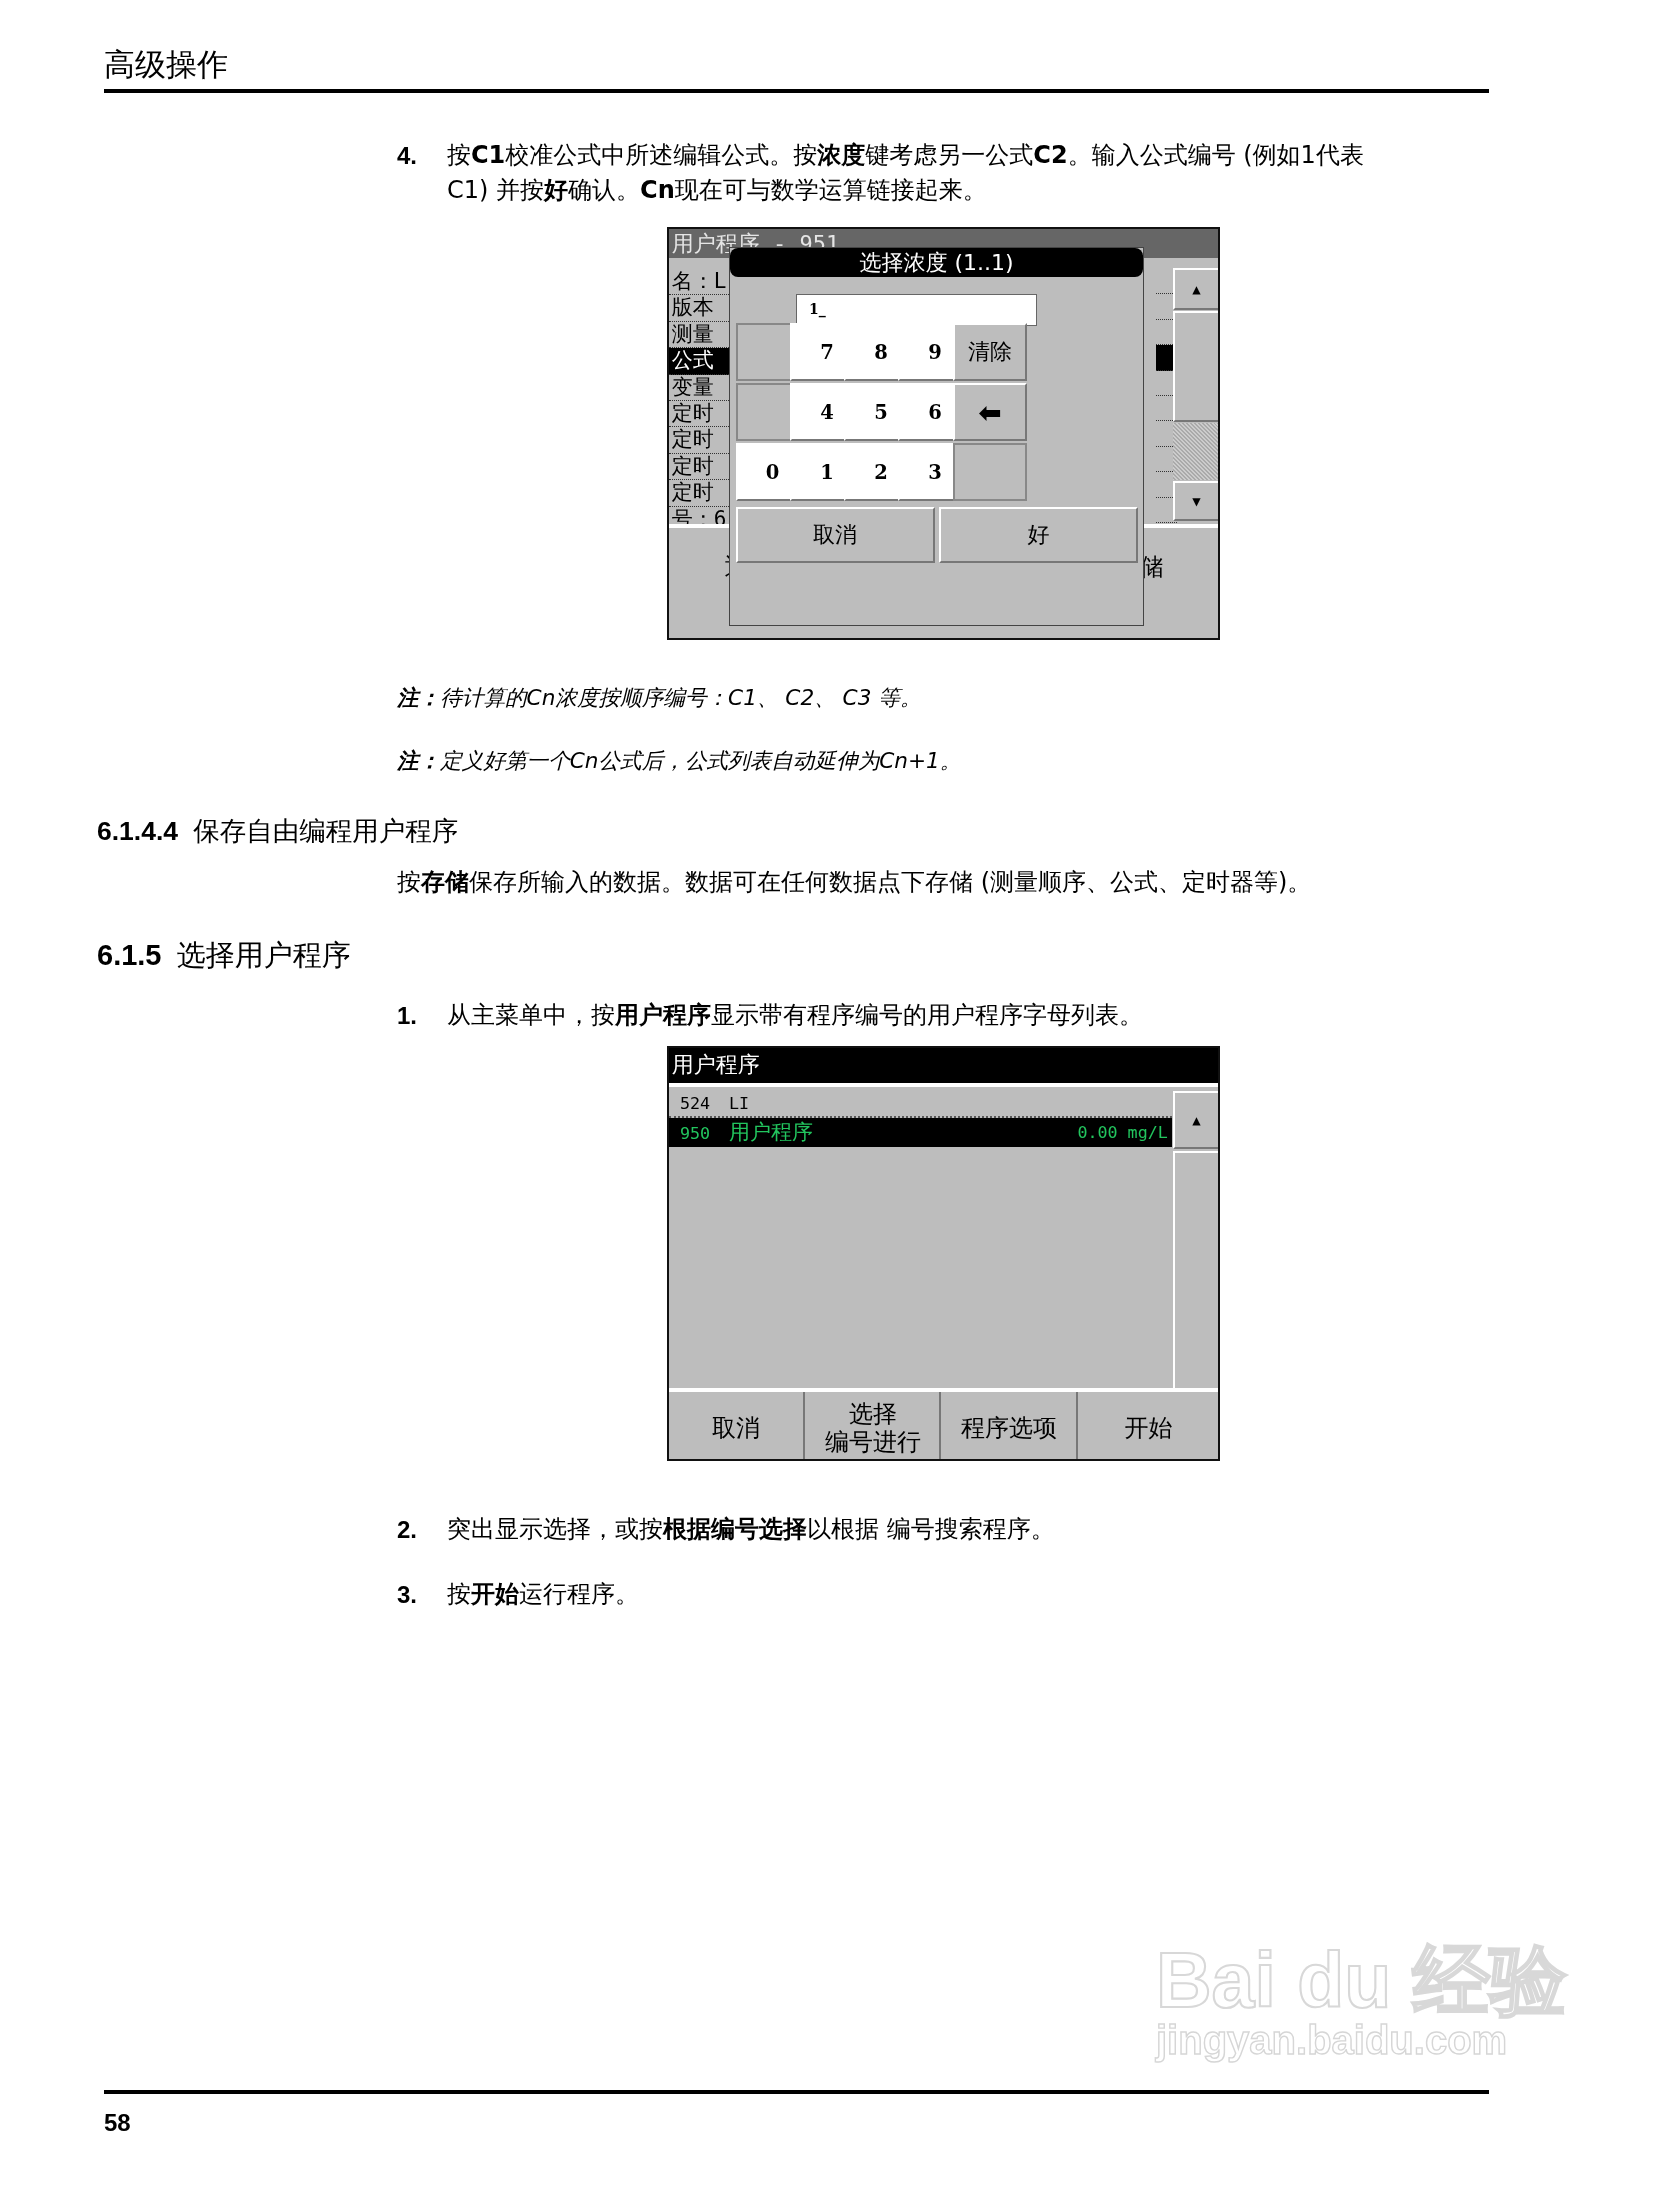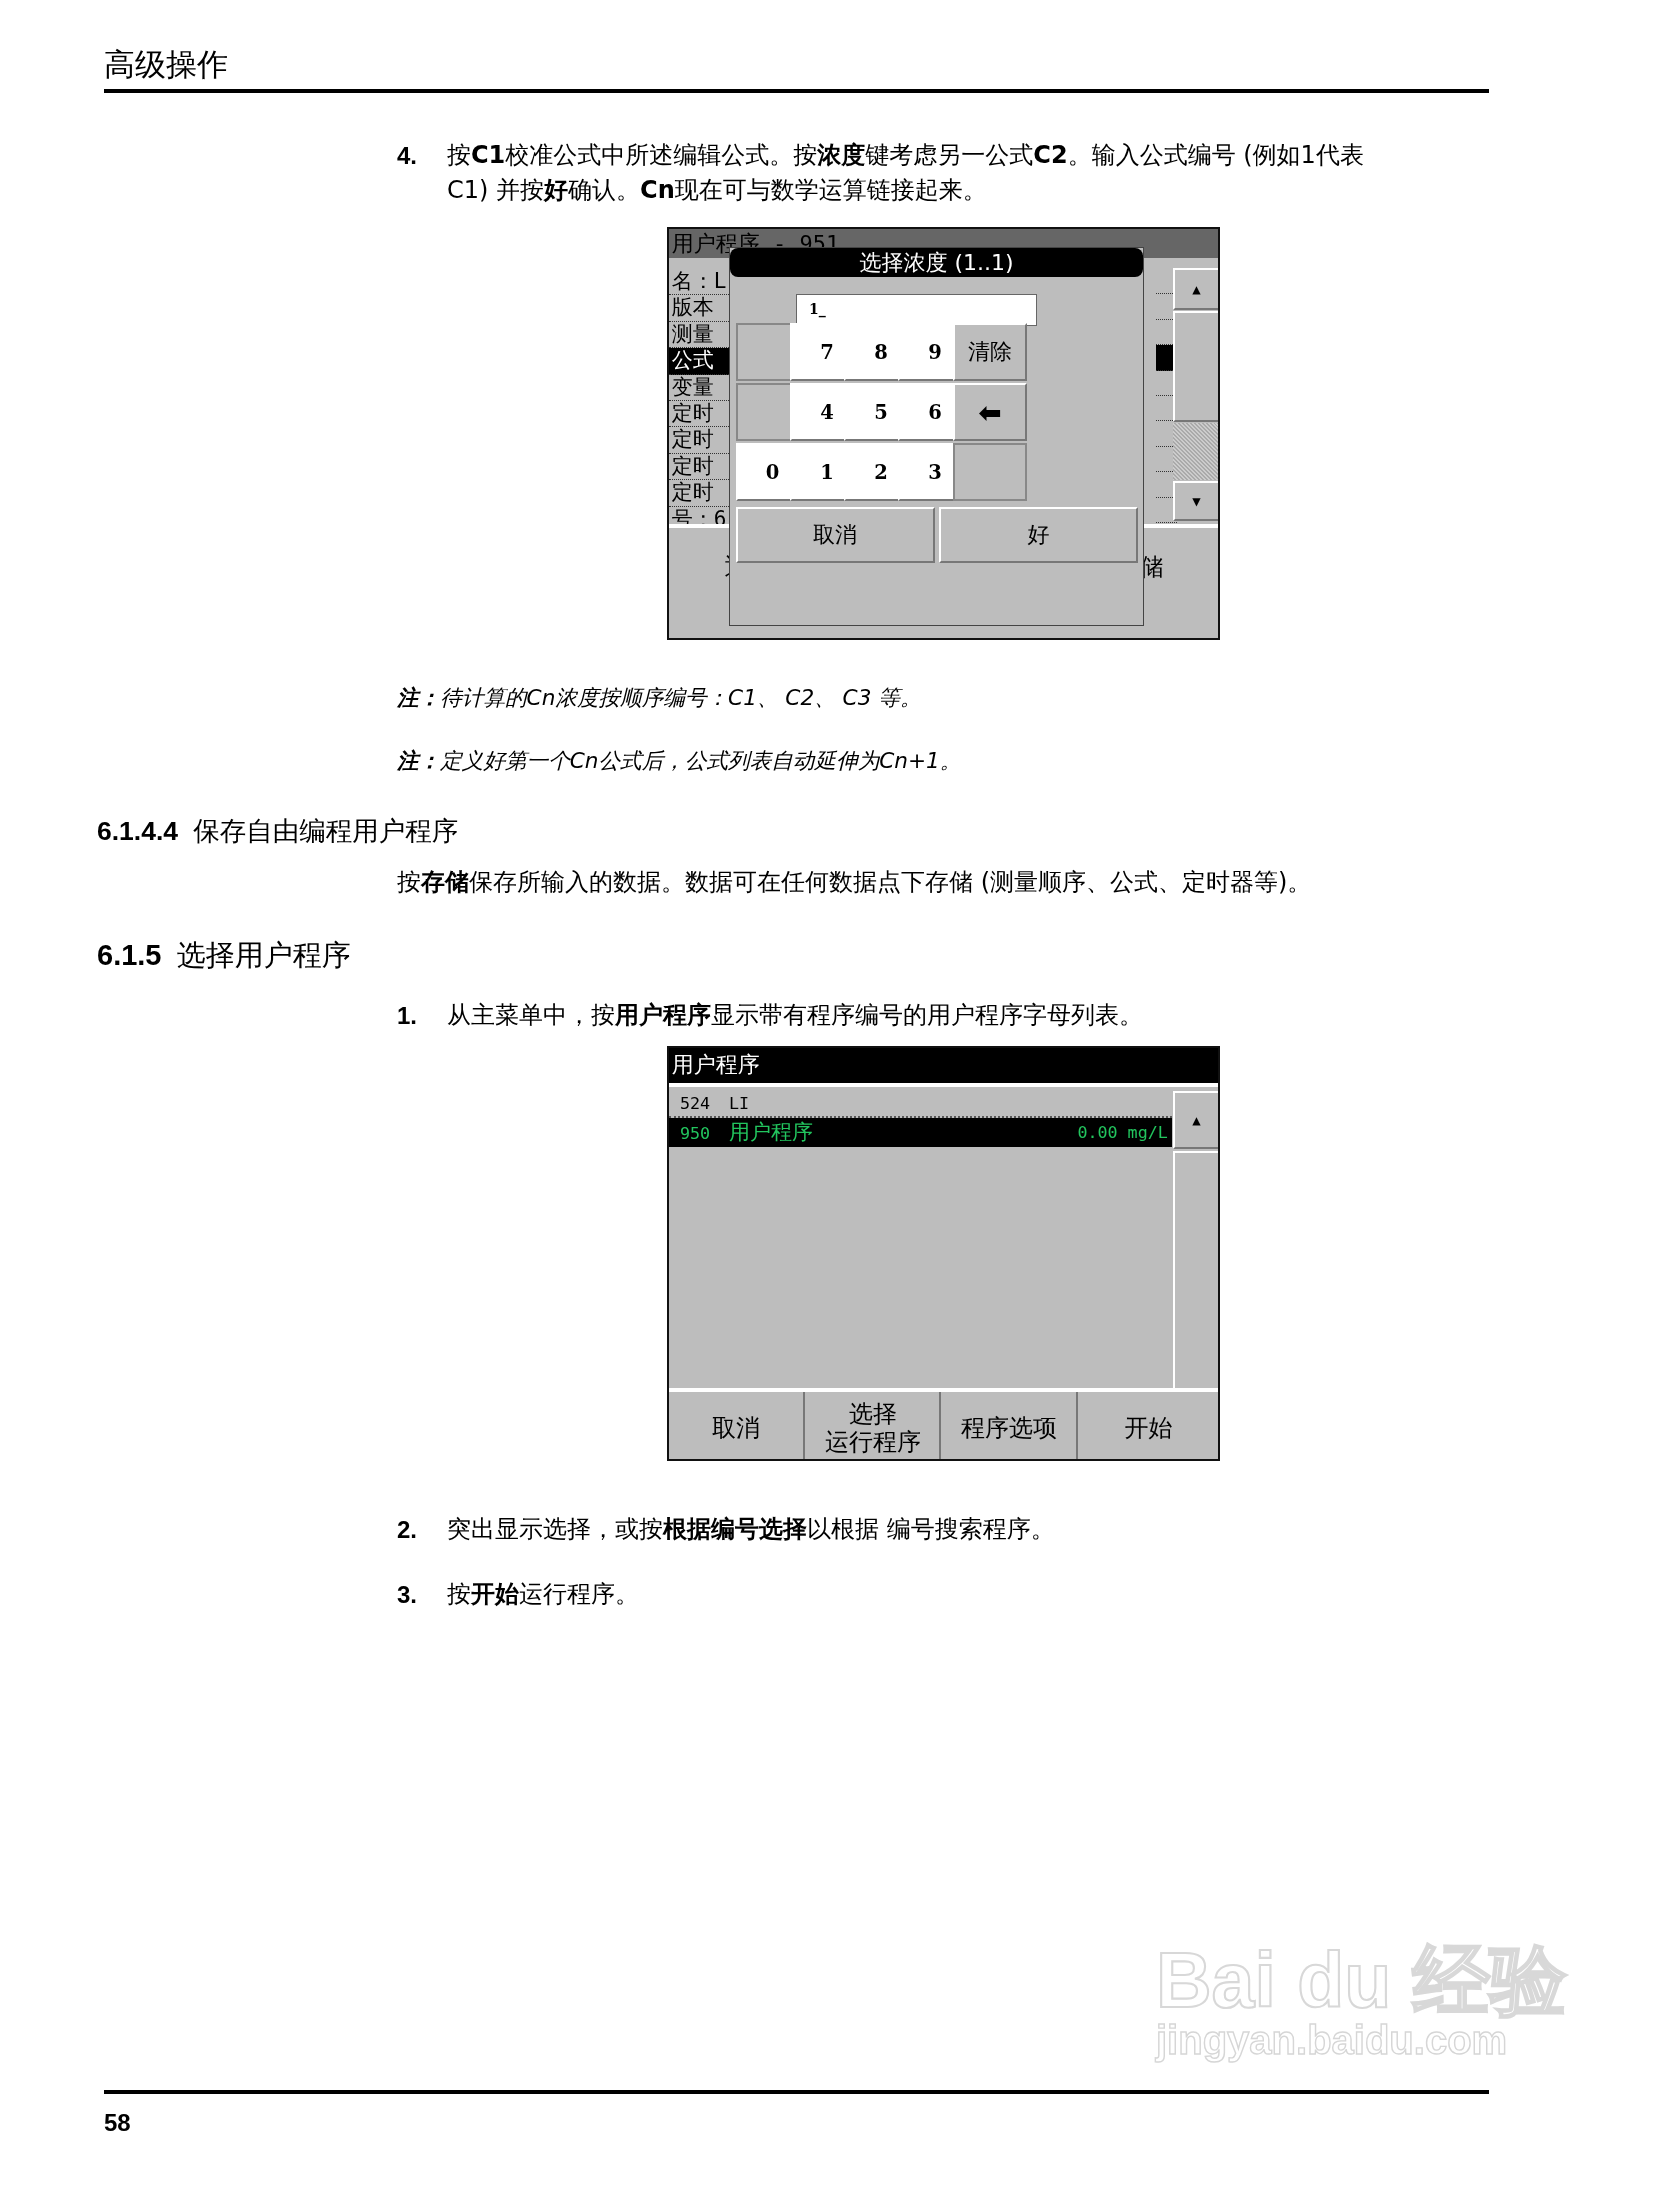--- a/index.html
+++ b/index.html
@@ -14,21 +14,21 @@
   .note { left:397px; font-size:21.6px; line-height:31px; font-style:italic; }
   .note .lbl { font-weight:bold; }
   .h-sec { left:97px; font-size:26.5px; line-height:35px; }
   .h-sec .n { font-family:"Liberation Sans", sans-serif; font-weight:bold; margin-right:15.3px; }
   .body-p { left:397px; font-size:24px; line-height:35px; }
   .bottom-rule { left:104px; top:2090px; width:1385px; height:3.5px; background:#000; }
   .page-num { left:104px; top:2109px; font-family:"Liberation Sans", sans-serif; font-weight:bold; font-size:24px;text-align:center; }
 
   
   .screen { background:#bdbdbd; border:2.8px solid #111; box-sizing:border-box; overflow:hidden; font-family:"DejaVu Sans Mono", "Liberation Mono", monospace; }
-  .scr-title { position:absolute; left:0; top:0; right:0; height:29px; background:#666; color:#000000; font-size:22px; line-height:29px; padding-left:2.8px; white-space:nowrap; overflow:hidden; }
+  .scr-title { position:absolute; left:0; top:0; right:0; height:29px; background:#666; color:#e5e5e5; font-size:22px; line-height:29px; padding-left:2.8px; white-space:nowrap; overflow:hidden; }
   .rows { position:absolute; left:0; top:40px; width:70px; }
   .row { height:25.4px; line-height:25px; font-size:21px; border-bottom:1.4px dotted #333; padding-left:2.8px; white-space:nowrap; overflow:hidden; }
   .row.sel { background:#000; color:#fff; }
   .dotcol { position:absolute; left:487px; top:40px; width:21px; }
   .dotcol div { height:25.4px; border-bottom:1.4px dotted #333; box-sizing:border-box; }
   .dotcol div.sel { background:#000; }
   .sb { position:absolute; right:0; width:45px; background:#bdbdbd; border-top:2.1px solid #fff; border-left:2.1px solid #fff; border-bottom:2.1px solid #777; box-sizing:border-box; text-align:center; }
   .sb .arrow { font-size:14px; }
   .scr-bottom { position:absolute; left:0; right:0; height:77px; border-top:4.2px solid #fff; background:#bdbdbd; }
   .scr-btn { position:absolute; top:0; bottom:0; border-left:2.8px solid #777; display:flex; align-items:center; justify-content:center; text-align:center; font-size:24px; line-height:28px; font-family:"DejaVu Sans", sans-serif; }
@@ -168,21 +168,21 @@
       <span class="code">950</span><span class="name">用户程序</span><span class="val">0.00 mg/L</span>
     </div>
   </div>
   <div class="sb" style="top:43px; height:58px; line-height:54px;"><span class="arrow">▲</span></div>
   <div class="sb" style="top:103px; height:248px;"></div>
   <div class="sb" style="top:352px; height:57px; line-height:53px;"><span class="arrow">▼</span></div>
   <div class="scr-bottom" style="top:340px; height:72px;">
     <div class="scr-btn" style="left:0; width:134px; border-left:none;">取消</div>
     <div class="scr-btn" style="left:134px; width:136px; flex-direction:column;">
       <span>选择</span>
-      <span>运行程序</span>
+      <span>编号进行</span>
     </div>
     <div class="scr-btn" style="left:270px; width:136px; flex-direction:row;">
       <span>程序</span>
       <span>选项</span>
     </div>
     <div class="scr-btn" style="left:407px; width:141px;">开始</div>
   </div>
 </div>
 
 <div class="abs step" style="top:1512px;">

